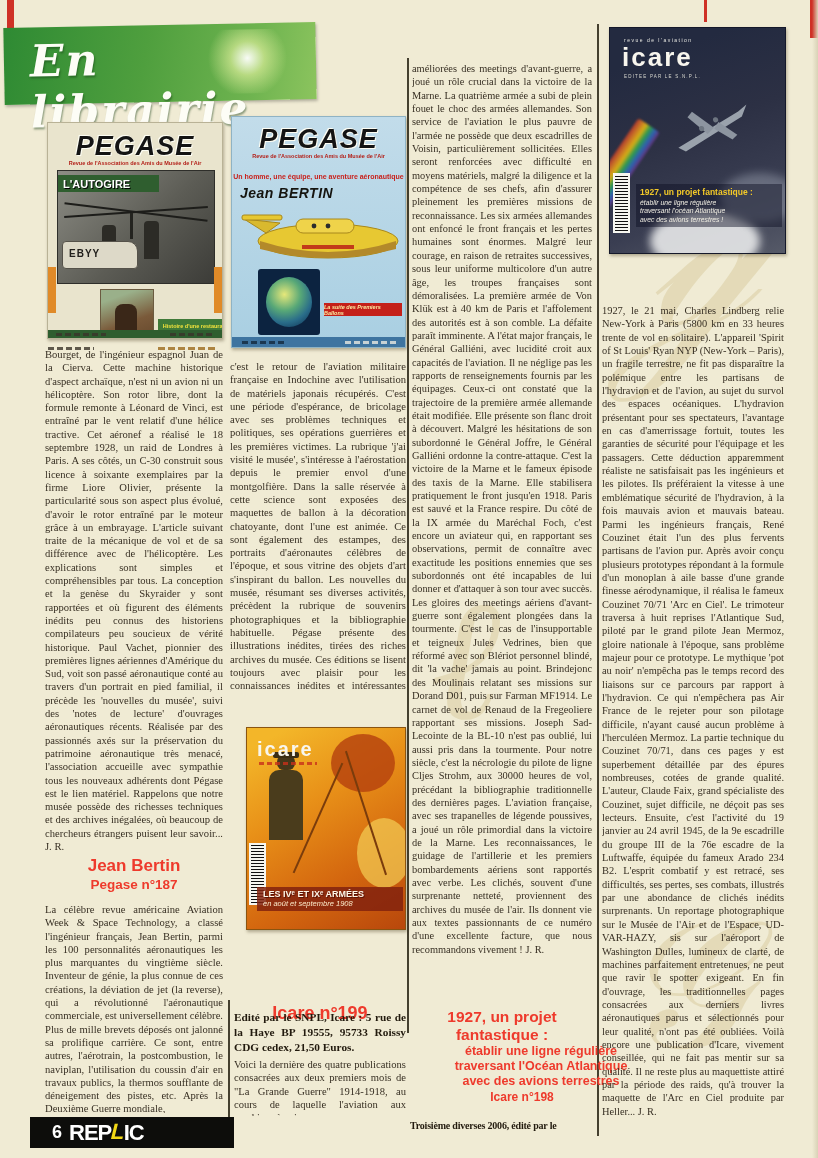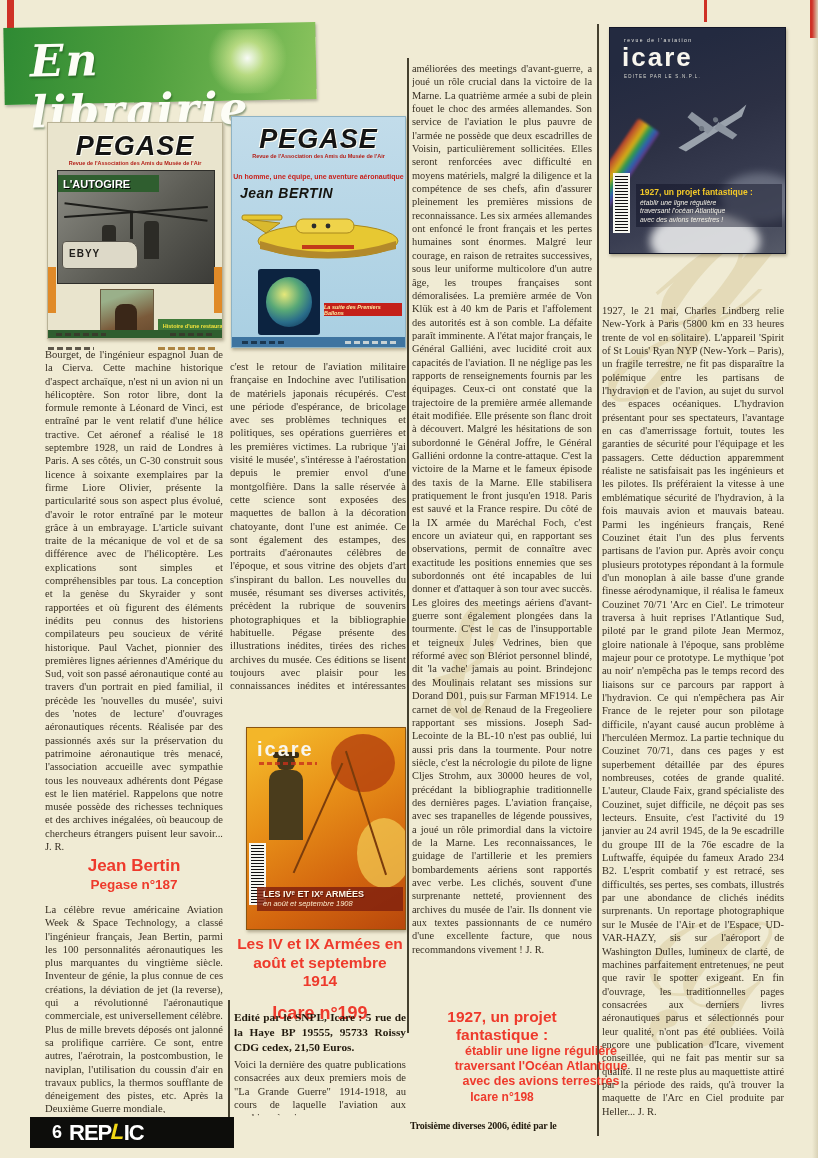--- a/index.html
+++ b/index.html
@@ -241,29 +241,28 @@
       <div class="c4-sub" style="margin-top:0;">avec des avions terrestres !</div>
     </div>
   </div>
 
   <div class="para" style="left:45px;top:348px;width:178px;height:502px;">Bourget, de l'ingénieur espagnol Juan de la Cierva. Cette machine historique d'aspect archaïque, n'est ni un avion ni un hélicoptère. Son rotor libre, dont la formule remonte à Léonard de Vinci, est entraîné par le vent relatif d'une hélice tractive. Cet aéronef a réalisé le 18 septembre 1928, un raid de Londres à Paris. A ses côtés, un C-30 construit sous licence à soixante exemplaires par la firme Liore Olivier, présente la particularité sous son aspect plus évolué, d'avoir le rotor entraîné par le moteur grâce à un embrayage. L'article suivant traite de la mécanique de vol et de sa différence avec de l'hélicoptère. Les explications sont simples et compréhensibles par tous. La conception et la genèse du Skyraider y sont rapportées et où figurent des éléments inédits peu connus des historiens compilateurs peu soucieux de vérité historique. Paul Vachet, pionnier des premières lignes aériennes d'Amérique du Sud, voit son passé aéronautique conté au travers d'un portrait en pied familial, il précède les 'nouvelles du musée', suivi des 'notes de lecture' d'ouvrages aéronautiques récents. Réalisée par des passionnés axés sur la préservation du patrimoine aéronautique très menacé, l'association accueille avec sympathie tous les nouveaux adhérents dont Pégase est le lien matériel. Rappelons que notre musée possède des richesses techniques et des archives inégalées, où beaucoup de chercheurs étrangers puisent leur savoir... J. R.</div>
   <div class="red-head" style="left:45px;top:856px;width:178px;font-size:17px;line-height:20px;">Jean Bertin</div>
   <div class="red-head" style="left:45px;top:877px;width:178px;font-size:13.5px;">Pegase n°187</div>
   <div class="para" style="left:45px;top:903px;width:178px;height:210px;">La célèbre revue américaine Aviation Week &amp; Space Technology, a classé l'ingénieur français, Jean Bertin, parmi les 100 personnalités aéronautiques les plus marquantes du vingtième siècle. Inventeur de génie, la plus connue de ces créations, la déviation de jet (la reverse), qui a révolutionné l'aéronautique commerciale, est universellement célèbre. Plus de mille brevets déposés ont jalonné sa prolifique carrière. Ce sont, entre autres, l'aérotrain, la postcombustion, le naviplan, l'utilisation du coussin d'air en travaux publics, la thermos soufflante de déneigement des pistes, etc. Après la Deuxième Guerre mondiale,</div>
 
   <div class="para" style="left:230px;top:360px;width:176px;height:330px;">c'est le retour de l'aviation militaire française en Indochine avec l'utilisation de matériels japonais récupérés. C'est une période d'espérance, de bricolage avec ses problèmes techniques et politiques, ses opérations guerrières et les premières victimes. La rubrique 'j'ai visité le musée', s'intéresse à l'aérostation depuis le premier envol d'une montgolfière. Dans la salle réservée à cette science sont exposées des maquettes de ballon à la décoration chatoyante, dont l'une est animée. Ce sont également des estampes, des portraits d'aéronautes célèbres de l'époque, et sous vitrine des objets d'art s'inspirant du ballon. Les nouvelles du musée, résumant ses diverses activités, précèdent la rubrique de souvenirs photographiques et la bibliographie habituelle. Pégase présente des illustrations inédites, tirées des riches archives du musée. Ces éditions se lisent toujours avec plaisir pour les connaissances inédites et intéressantes qu'elles divulguent. J. R.</div>
-  <div class="red-head" style="left:234px;top:935px;width:172px;font-size:15.5px;line-height:18.5px;">Les IV et IX Armées en août et septembre 1914</div>
   <div class="red-head" style="left:234px;top:972px;width:172px;font-size:18px;margin-top:31px;">Icare n°199</div>
   <div class="bold-para" style="left:234px;top:1010px;width:172px;height:46px;">Edité par le SNPL, Icare : 5 rue de la Haye BP 19555, 95733 Roissy CDG cedex, 21,50 Euros.</div>
   <div class="para" style="left:234px;top:1058px;width:172px;height:58px;">Voici la dernière des quatre publications consacrées aux deux premiers mois de "La Grande Guerre" 1914-1918, au cours de laquelle l'aviation aux machines à peine</div>
 
   <div class="para" style="left:412px;top:62px;width:180px;height:942px;font-size:10.4px;line-height:13.35px;">améliorées des meetings d'avant-guerre, a joué un rôle crucial dans la victoire de la Marne. La quatrième armée a subi de plein fouet le choc des armées allemandes. Son service de l'aviation le plus pauvre de l'armée ne possède que deux escadrilles de Voisin, particulièrement sollicitées. Elles seront renforcées avec difficulté en moyens matériels, malgré la diligence et la compétence de ses chefs, afin d'assurer pleinement les premières missions de reconnaissance. Les six armées allemandes ont enfoncé le front français et les pertes humaines sont énormes. Malgré leur courage, en raison de retraites successives, sous leur uniforme multicolore d'un autre âge, les troupes françaises sont démoralisées. La première armée de Von Klük est à 40 km de Paris et l'affolement des autorités est à son comble. La défaite paraît imminente. A l'état major français, le Général Galliéni, avec lucidité croit aux capacités de l'aviation. Il ne néglige pas les rapports de renseignements fournis par les équipages. Ceux-ci ont constaté que la trajectoire de la première armée allemande était modifiée. Elle présente son flanc droit à découvert. Malgré les hésitations de son subordonné le Général Joffre, le Général Galliéni ordonne la contre-attaque. C'est la victoire de la Marne et le fameux épisode des taxis de la Marne. Elle stabilisera pratiquement le front jusqu'en 1918. Paris est sauvé et la France respire. Du côté de la IX armée du Maréchal Foch, c'est encore un aviateur qui, en rapportant ses observations, permit de connaître avec exactitude les positions ennemies que ses subordonnés ont été incapables de lui donner et d'attaquer à son tour avec succès. Les gloires des meetings aériens d'avant-guerre sont également plongées dans la tourmente. C'est le cas de l'insupportable et teigneux Jules Vedrines, bien que réformé avec son Blériot personnel blindé, dit 'la vache' jamais au point. Brindejonc des Moulinais relatant ses missions sur Dorand D01, puis sur Farman MF1914. Le carnet de vol de Renaud de la Fregeoliere rapportant ses missions. Joseph Sad-Lecointe de la BL-10 n'est pas oublié, lui aussi pris dans la tourmente. Pour notre siècle, c'est la nécrologie du pilote de ligne Cljes Strohm, aux 30000 heures de vol, précédant la bibliographie traditionnelle des dernières pages. L'aviation française, avec ses trapanelles de légende poussives, a joué un rôle primordial dans la victoire de la Marne. Les reconnaissances, le guidage de l'artillerie et les premiers bombardements aériens sont rapportés avec verbe. Les clichés, souvent d'une surprenante netteté, proviennent des archives du musée de l'air. Ils donnent vie aux textes passionnants de ce numéro d'une excellente facture, que nous recommandons vivement ! J. R.</div>
   <div class="red-head" style="left:412px;top:1008px;width:180px;font-size:15.5px;line-height:18px;">1927, un projet fantastique :</div>
   <div class="red-head" style="left:408px;top:1044px;width:188px;font-size:12.5px;line-height:15px;margin-left:39px;">établir  une ligne régulière traversant l'Océan Atlantique avec des avions terrestres</div>
-  <div class="red-head" style="left:412px;top:1090px;width:180px;font-size:12px;">Icare n°198</div>
+  <div class="red-head" style="left:432px;top:1090px;width:180px;font-size:12px;">Icare n°198</div>
   <div class="bold-para" style="left:410px;top:1118px;width:186px;height:18px;font-size:10px;white-space:nowrap;letter-spacing:-0.2px;">Troisième diverses 2006, édité par le</div>
 
   <div class="para" style="left:602px;top:304px;width:182px;height:812px;font-size:10.4px;line-height:13.35px;">1927, le 21 mai, Charles Lindberg relie New-York à Paris (5800 km en 33 heures trente de vol en solitaire). L'appareil 'Spirit of St Louis' Ryan NYP (New-York – Paris), un fragile terrestre, ne fit pas disparaître la polémique entre les partisans de l'hydravion et de l'avion, au sujet du survol des espaces océaniques. L'hydravion présentant pour ses spectateurs, l'avantage en cas d'amerrissage fortuit, toutes les garanties de sécurité pour l'équipage et les passagers. Cette déduction apparemment réaliste ne satisfaisait pas les ingénieurs et les pilotes. Ils préféraient la vitesse à une emblématique sécurité de l'hydravion, à la fois mauvais avion et mauvais bateau. Parmi les ingénieurs français, René Couzinet était l'un des plus fervents partisans de l'avion pur. Après avoir conçu plusieurs prototypes répondant à la formule d'un monoplan à aile basse d'une grande finesse aérodynamique, il réalisa le fameux Couzinet 70/71 'Arc en Ciel'. Le trimoteur traversa à huit reprises l'Atlantique Sud, piloté par le grand pilote Jean Mermoz, gloire nationale à l'époque, sans problème majeur pour ce prototype. Le mythique 'pot au noir' n'empêcha pas le temps record des liaisons sur ce parcours par rapport à l'hydravion. Ce qui n'empêchera pas Air France de le rejeter pour son pilotage difficile, n'ayant causé aucun problème à l'herculéen Mermoz. La partie technique du Couzinet 70/71, dans ces pages y est superbement détaillée par des épures nombreuses, cotées de grande qualité. L'auteur, Claude Faix, grand spécialiste des Couzinet, sujet difficile, ne déçoit pas ses lecteurs. Ensuite, c'est l'activité du 19 janvier au 24 avril 1945, de la 9e escadrille du groupe III de la 76e escadre de la Luftwaffe, équipée du fameux Arado 234 B2. L'esprit combatif y est retracé, ses difficultés, ses pertes, ses combats, illustrés par une abondance de clichés inédits surprenants. Un reportage photographique sur le Musée de l'Air et de l'Espace, UD-VAR-HAZY, sis sur l'aéroport de Washington Dulles, lumineux de clarté, de machines parfaitement entretenues, ne peut que ravir le spotter exigeant. En fin d'ouvrage, les traditionnelles pages consacrées aux derniers livres aéronautiques parus et sélectionnés pour leur qualité, n'ont pas été oubliées. Voilà encore une publication d'Icare, vivement conseillée, qui ne fait pas mentir sur sa qualité. Il ne reste plus au maquettiste attiré par la période des raids, qu'à trouver la maquette de l'Arc en Ciel produite par Heller... J. R.</div>
 
   <div class="footer">
     <span class="pnum">6</span>
     <span class="replic"><span>REP</span><span class="yl">L</span><span>IC</span></span>
   </div>
 
 </div>

